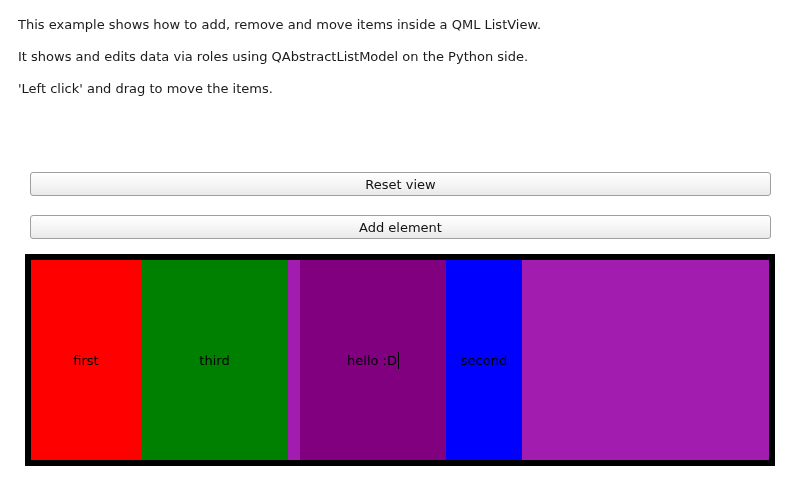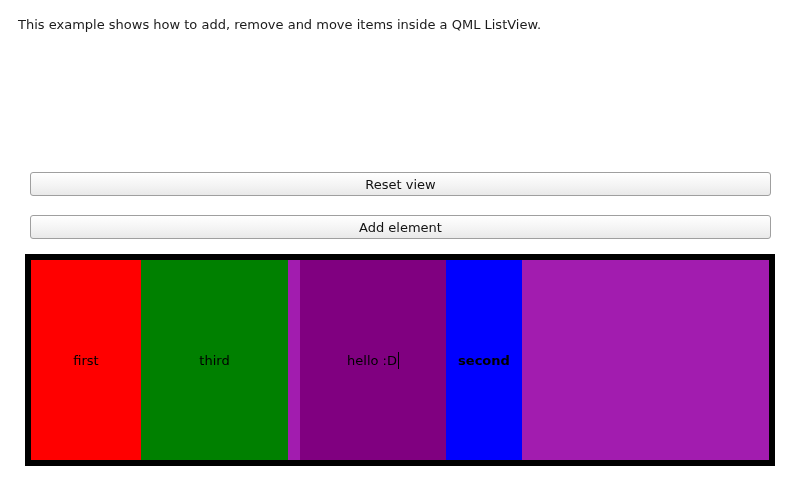--- a/index.html
+++ b/index.html
@@ -88,20 +88,22 @@
     align-items: center;
   }
 </style>
 </head>
 <body>
 
 <div class="page">
 
   <div class="instructions">
     <p>This example shows how to add, remove and move items inside a QML ListView.</p>
+    <p>It shows and edits data via roles using QAbstractListModel on the Python side.</p>
+    <p>'Left click' and drag to move the items.</p>
   </div>
 
   <button id="add-btn" class="btn">Add element</button>
 
   <button id="reset-btn" class="btn">Reset view</button>
 
   <div class="listview">
 
     <div class="item" style="width: 110px; background: rgb(255, 0, 0);">
       <span class="item-label">first</span>
@@ -111,19 +113,19 @@
       <span class="item-label">third</span>
     </div>
 
     <div class="item" style="width: 146px; background: rgb(128, 0, 128); margin-left: 12px;">
       <span class="label-wrap">
         <span class="item-label">hello :D</span>
         <span class="text-cursor"></span>
       </span>
     </div>
 
-    <div class="item" style="width: 76px; background: rgb(0, 0, 255); font-weight: bold;">
+    <div class="item" style="width: 76px; background: rgb(0, 0, 255);">
       <span class="item-label">second</span>
     </div>
 
   </div>
 
 </div>
 
 </body></html>

